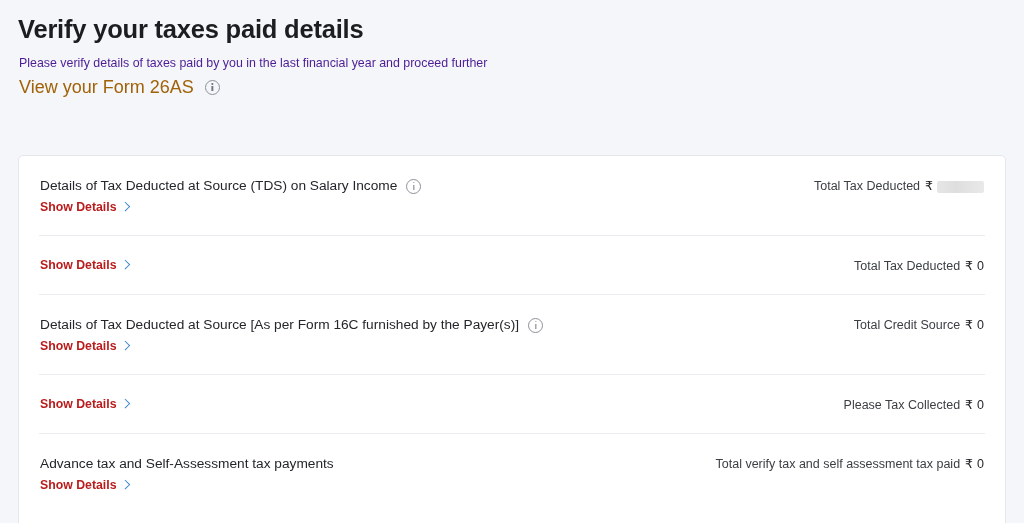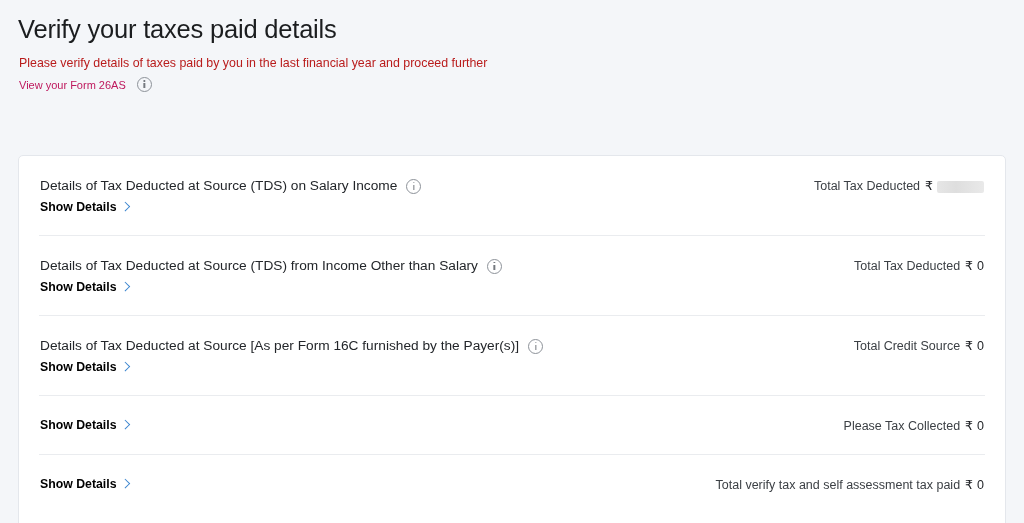--- a/index.html
+++ b/index.html
@@ -27,42 +27,42 @@
   
   .header {
     position: absolute;
     left: 0; top: 0;
     width: 1024px;
     padding: 12px 18px 0 18px;
     box-sizing: border-box;
   }
   .page-title {
     font-size: 25.5px;
-    font-weight: normal;
+    font-weight: bold;
     color: #1b1d1f;
     letter-spacing: -0.2px;
     line-height: 34px;
     margin: 0;
     padding: 0;
   }
   .page-subtitle {
     font-size: 12.4px;
-    color: #b91c1c;
+    color: #4c1d95;
     line-height: 17px;
     margin: 9px 0 0 1px;
   }
   .form26as-row {
     display: flex;
     align-items: center;
     gap: 11px;
     margin: 5px 0 0 1px;
   }
   .form26as-link {
-    font-size: 11px;
-    color: #be185d;
+    font-size: 18px;
+    color: #a16207;
     text-decoration: none;
     cursor: pointer;
     font-weight: 400;
   }
 
   
   .info-icon {
     display: inline-block;
     width: 15px;
     height: 15px;
@@ -180,21 +180,21 @@
     font-size: 13.7px;
     color: #23262a;
     line-height: 18px;
     white-space: nowrap;
   }
   .show-details {
     display: inline-flex;
     align-items: center;
     gap: 5px;
     font-size: 12.3px;
-    color: #000000;
+    color: #b91c1c;
     font-weight: bold;
     cursor: pointer;
     text-decoration: none;
     width: fit-content;
     line-height: 16px;
   }
   .chevron-right {
     display: inline-block;
     width: 5.5px;
     height: 5.5px;
@@ -272,24 +272,20 @@
           <div class="amount-label">Total Tax Deducted</div>
           <div class="amount-value">
             <span class="rupee">₹</span>
             <span class="redacted-amount"></span>
           </div>
         </div>
       </div>
 
       <div class="row">
         <div class="row-left">
-          <div class="row-title-line">
-            <span class="row-title">Details of Tax Deducted at Source (TDS) from Income Other than Salary</span>
-            <span class="info-icon"></span>
-          </div>
           <a class="show-details">
             <span>Show Details</span>
             <span class="chevron-right"></span>
           </a>
         </div>
         <div class="row-right">
           <div class="amount-label">Total Tax Deducted</div>
           <div class="amount-value">
             <span class="rupee">₹</span>
             <span>0</span>
@@ -328,20 +324,23 @@
           <div class="amount-label">Please Tax Collected</div>
           <div class="amount-value">
             <span class="rupee">₹</span>
             <span>0</span>
           </div>
         </div>
       </div>
 
       <div class="row">
         <div class="row-left">
+          <div class="row-title-line">
+            <span class="row-title">Advance tax and Self-Assessment tax payments</span>
+          </div>
           <a class="show-details">
             <span>Show Details</span>
             <span class="chevron-right"></span>
           </a>
         </div>
         <div class="row-right">
           <div class="amount-label">Total verify tax and self assessment tax paid</div>
           <div class="amount-value">
             <span class="rupee">₹</span>
             <span>0</span>

